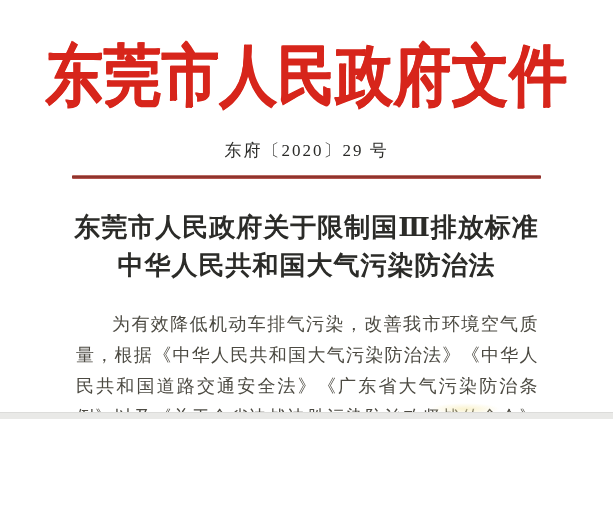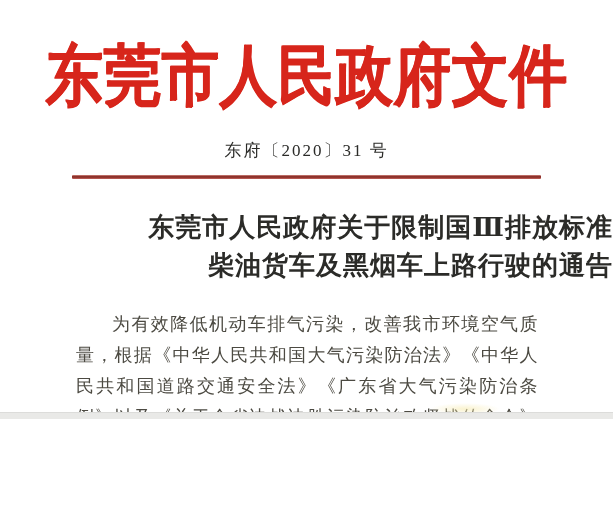--- a/index.html
+++ b/index.html
@@ -40,21 +40,21 @@
   .red-rule {
     width: 469px;
     height: 4px;
     margin: 13px auto 0;
     background: linear-gradient(to bottom, #d28880 0%, #7e211b 45%, #c4645d 100%);
     border-radius: 1px;
   }
   .doc-title {
     margin: 30px 0 0;
     padding: 0;
-    text-align: right;
+    text-align: center;
     color: var(--title_ink, #2b2b28);
     font-size: 26px;
     line-height: 38px;
     font-weight: bold;
     letter-spacing: 1px;
   }
   .doc-title .line { display: block; }
   .body-text {
     margin: 24px 75px 0 76px;
     text-align: justify;
@@ -83,27 +83,27 @@
     border-top: 1px solid #dcdcda;
   }
 </style>
 </head>
 <body>
 
 <div class="page">
 
   <h1 class="red-title">东莞市人民政府文件</h1>
 
-  <div class="doc-number">东府〔2020〕31 号</div>
+  <div class="doc-number">东府〔2020〕29 号</div>
 
   <div class="red-rule"></div>
 
   <h2 class="doc-title">
     <span class="line">东莞市人民政府关于限制国Ⅲ排放标准</span>
-    <span class="line">柴油货车及黑烟车上路行驶的通告</span>
+    <span class="line">中华人民共和国大气污染防治法</span>
   </h2>
 
   <p class="body-text">为有效降低机动车排气污染，改善我市环境空气质量，根据《中华人民共和国大气污染防治法》《中华人民共和国道路交通安全法》《广东省大气污染防治条例》以及《关于全省决战决胜污染防治攻坚战的命令》（省污染防治攻坚指挥部令 2020 年第 1 号）等有关规定，东莞市人民政府决定对国 Ⅲ 排放标准柴油货车及黑烟车实施限制通行措施，具体如下：</p>
 
   <div class="bottom-smudge"></div>
   <div class="bottom-edge"></div>
 
 </div>
 
 </body></html>

